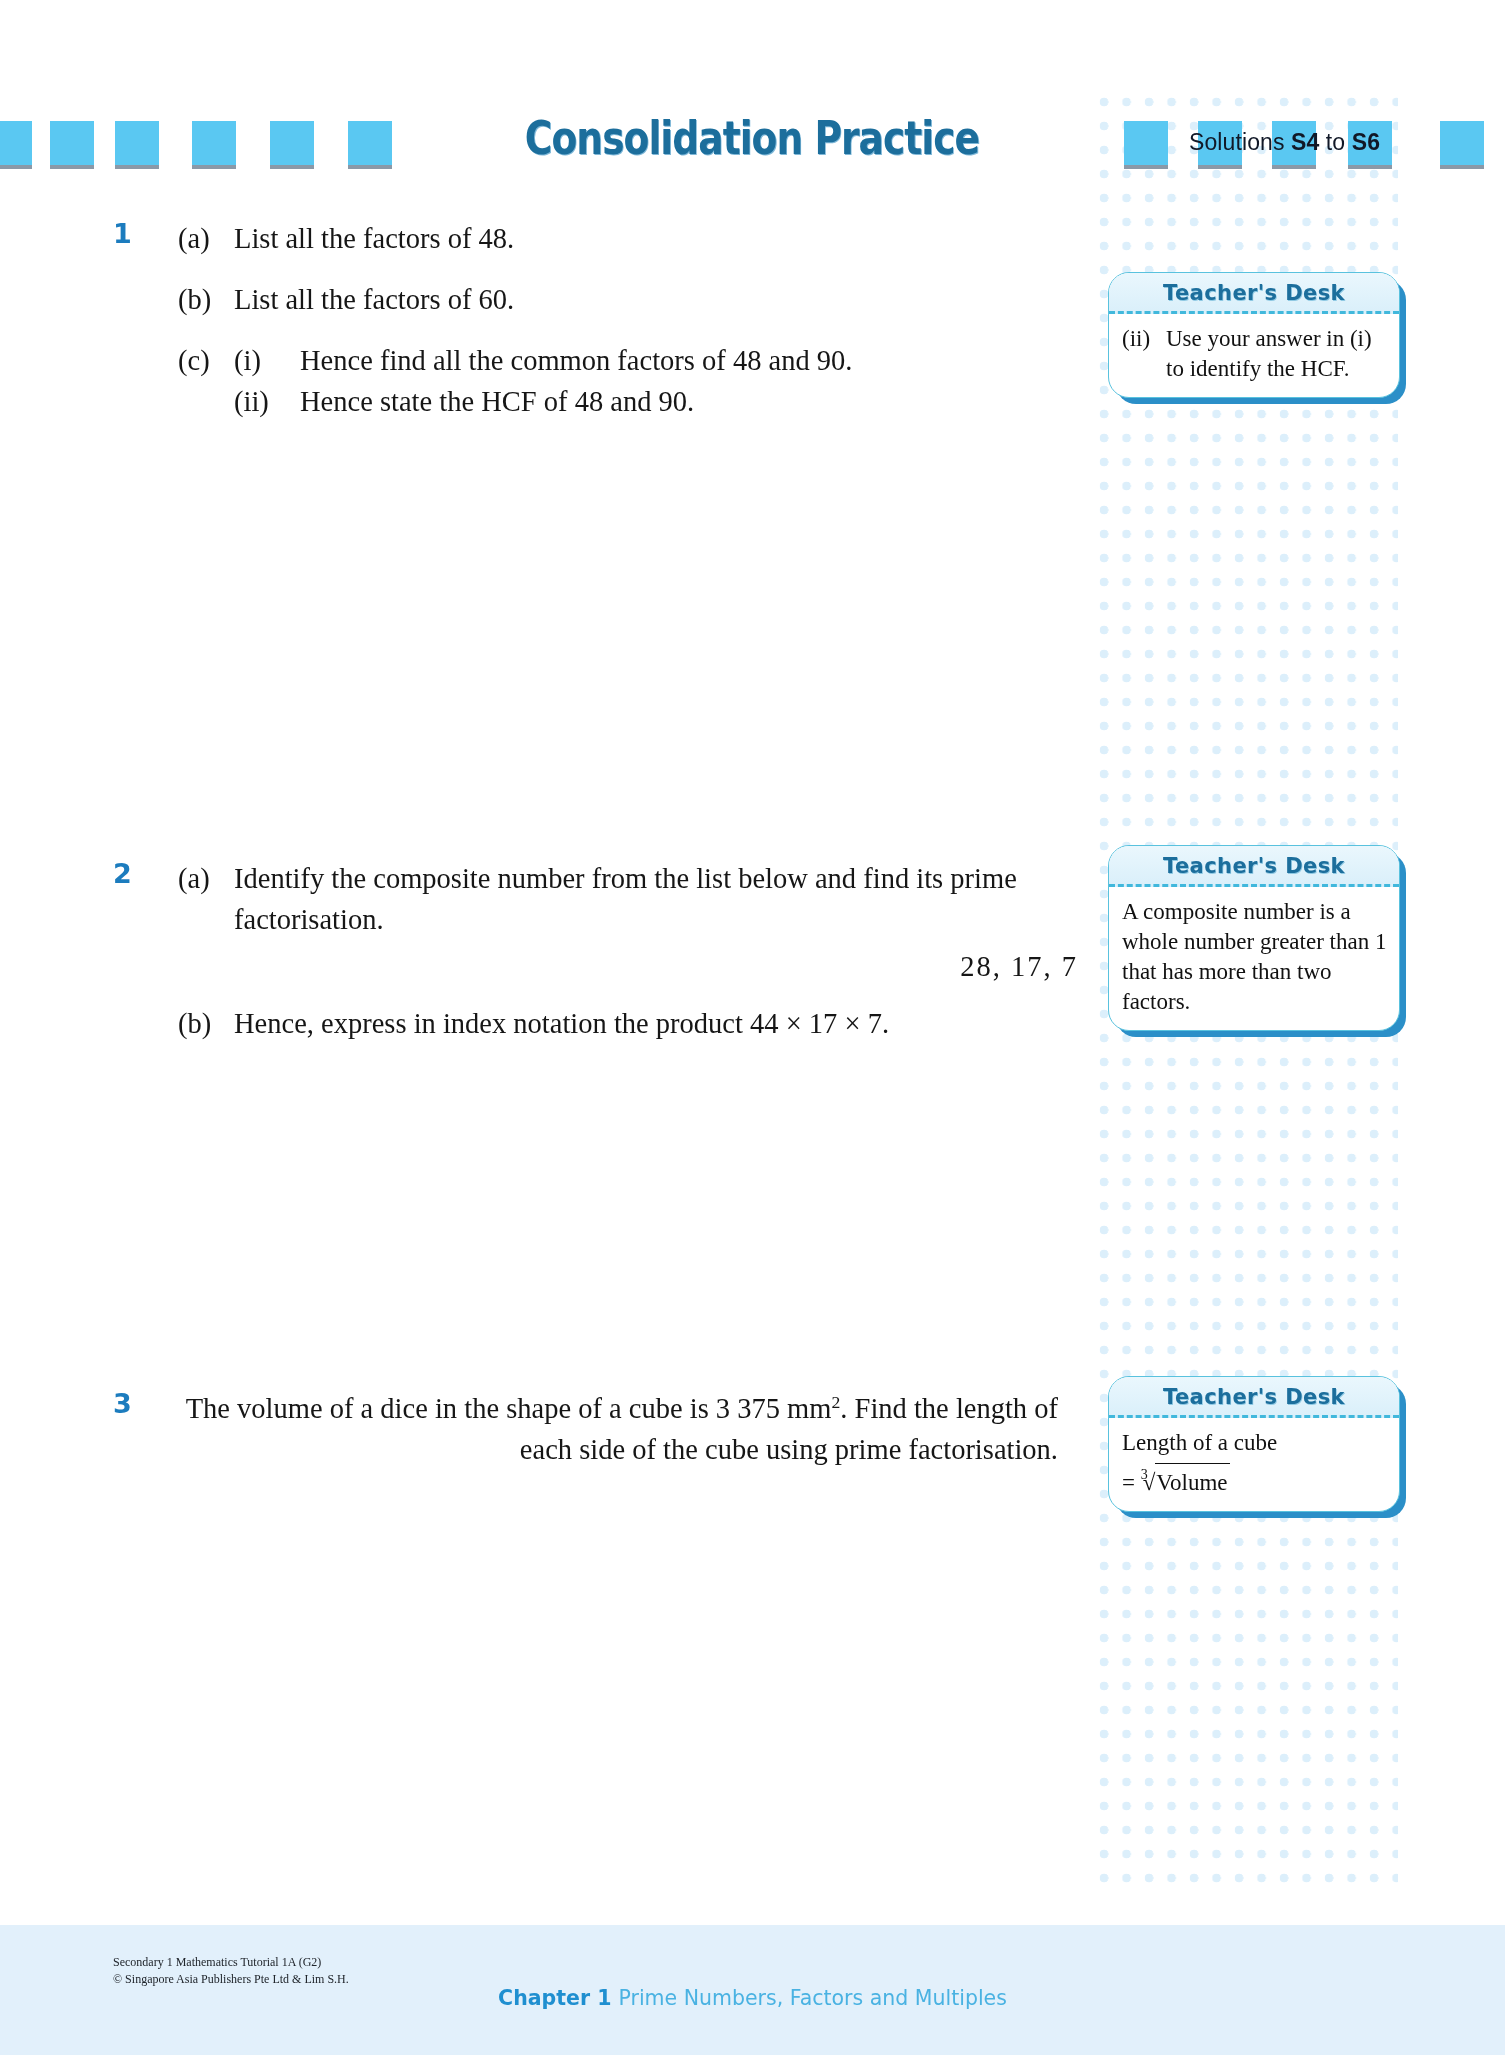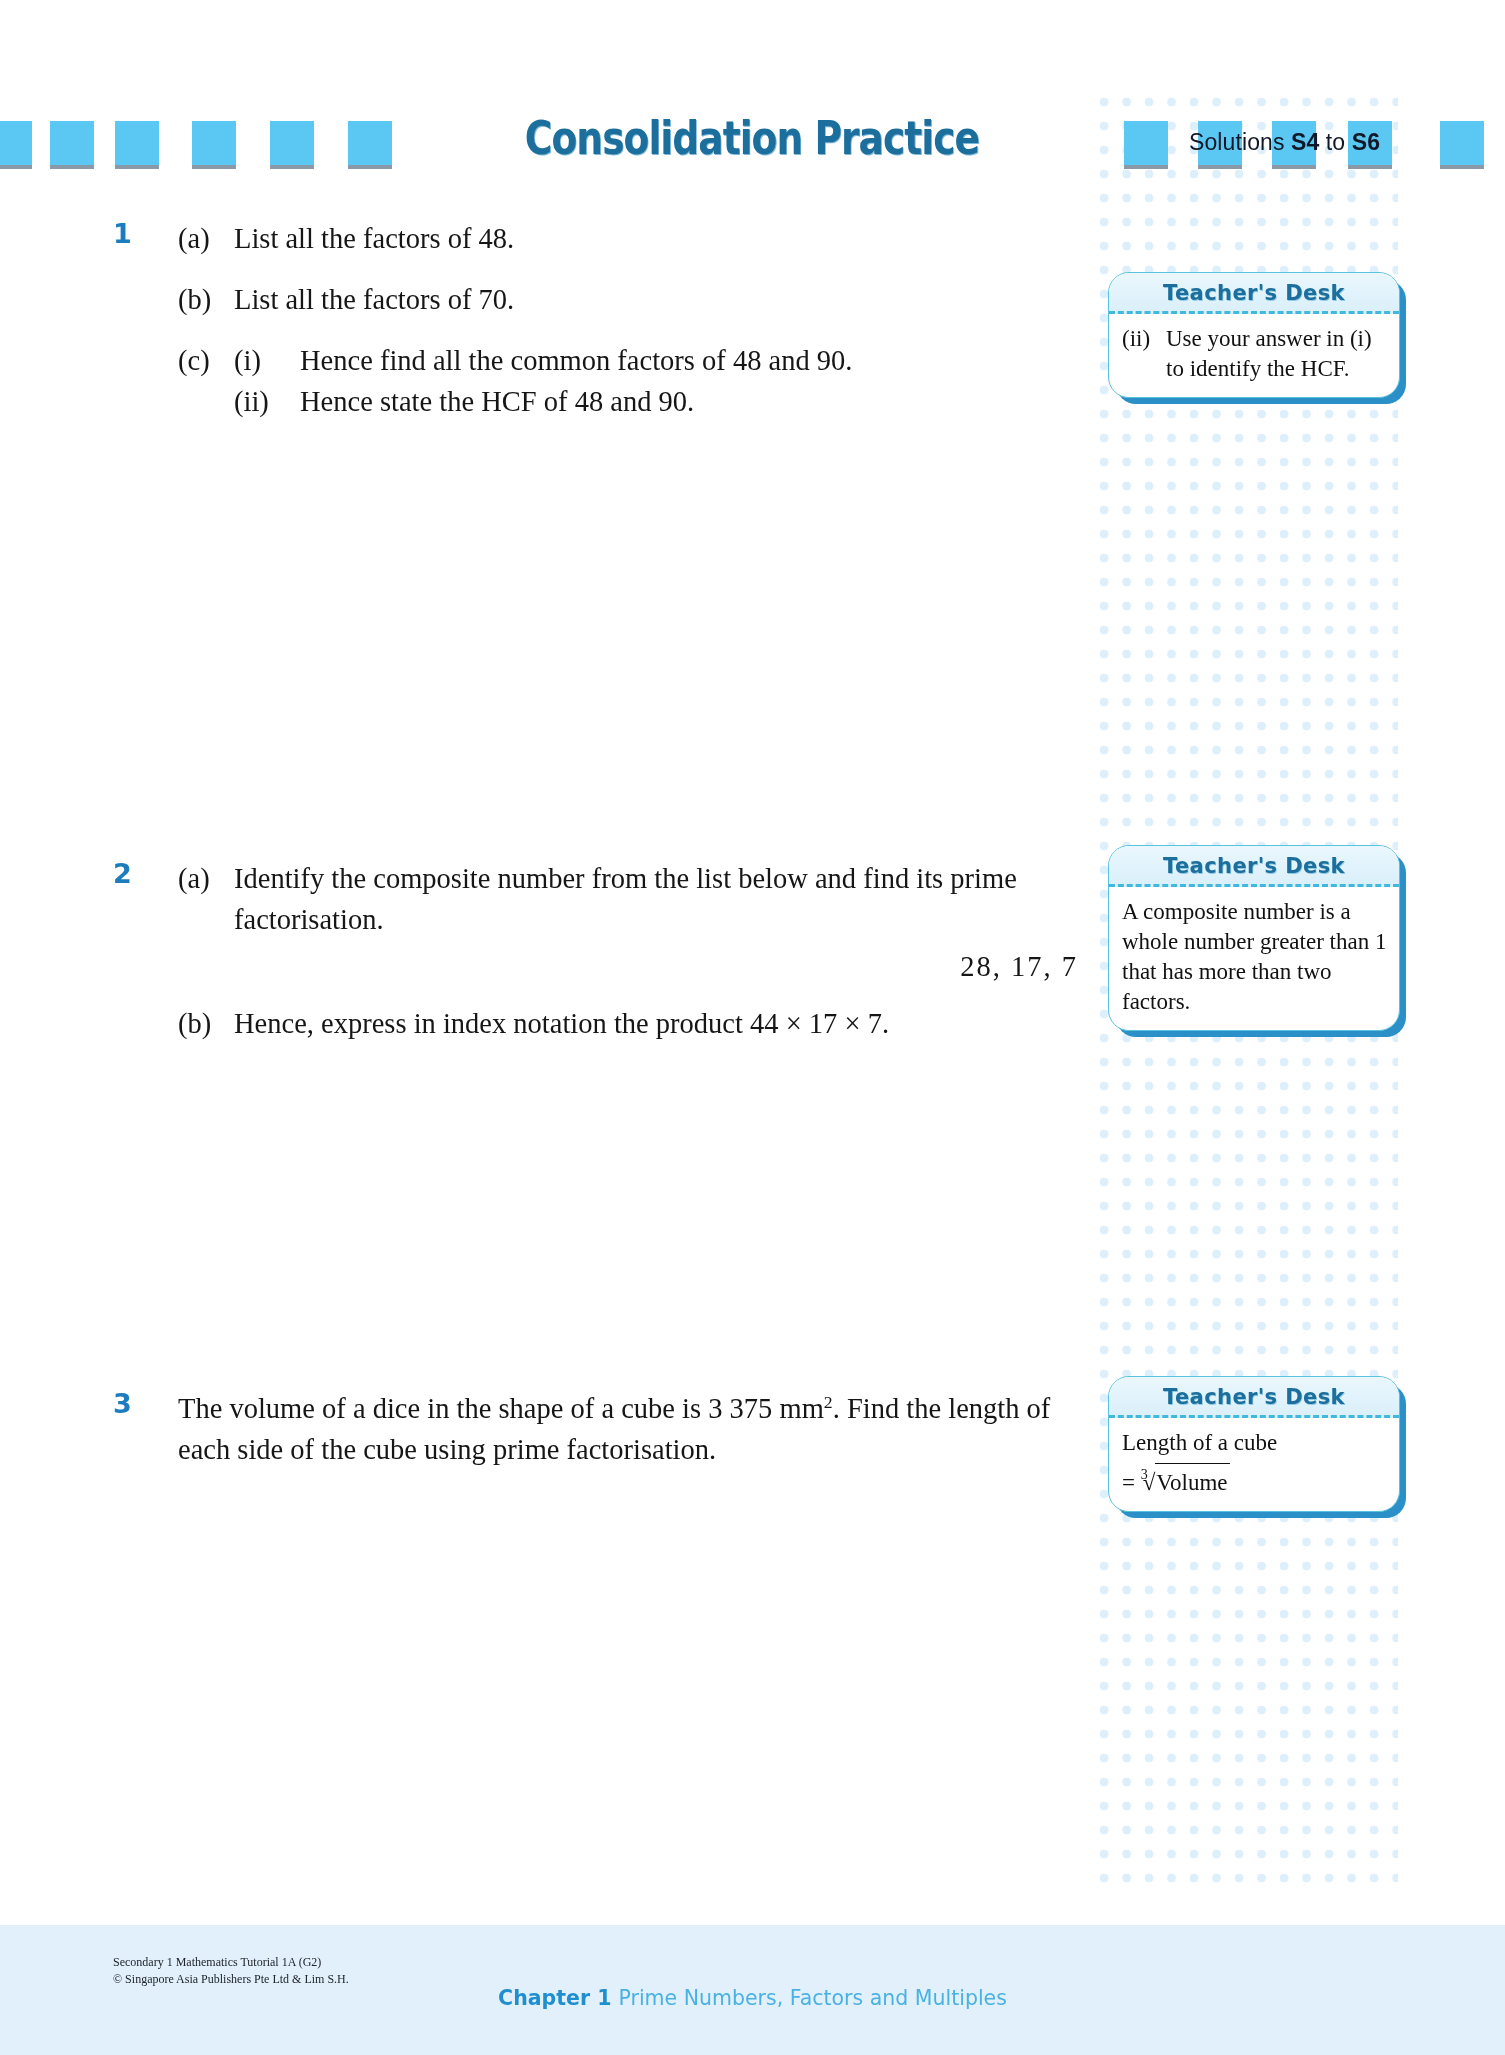--- a/index.html
+++ b/index.html
@@ -290,21 +290,21 @@
 
   <div class="q" style="top:218px;">
     <div class="qnum">1</div>
     <div class="qbody">
       <div class="part">
         <span class="plabel">(a)</span>
         <span class="ptext">List all the factors of 48.</span>
       </div>
       <div class="part">
         <span class="plabel">(b)</span>
-        <span class="ptext">List all the factors of 70.</span>
+        <span class="ptext">List all the factors of 60.</span>
       </div>
       <div class="part">
         <span class="plabel">(c)</span>
         <div class="subrow">
           <span class="sublabel">(i)</span>
           <span class="subtext">Hence find all the common factors of 48 and 90.</span>
         </div>
         <div class="subrow">
           <span class="sublabel">(ii)</span>
           <span class="subtext">Hence state the HCF of 48 and 90.</span>
@@ -325,21 +325,21 @@
       </div>
       <div class="part">
         <span class="plabel">(b)</span>
         <span class="ptext">Hence, express in index notation the product  44 × 17 × 7.</span>
       </div>
     </div>
   </div>
 
   <div class="q" style="top:1388px;">
     <div class="qnum">3</div>
-    <div class="qbody" style="left:178px;width:880px;">
+    <div class="qbody" style="left:178px;width:880px;text-align:right;">
       <div class="part">
         <span class="plain"><span>The volume of a dice in the shape of a cube is 3 375 mm</span><sup>2</sup><span>. Find the length of each side of the cube using prime factorisation.</span></span>
       </div>
     </div>
   </div>
 </div>
 
 <div class="td-box" style="left:1108px; top:1376px;">
   <div class="td-head">
     <span class="td-head-title">Teacher's Desk</span>

